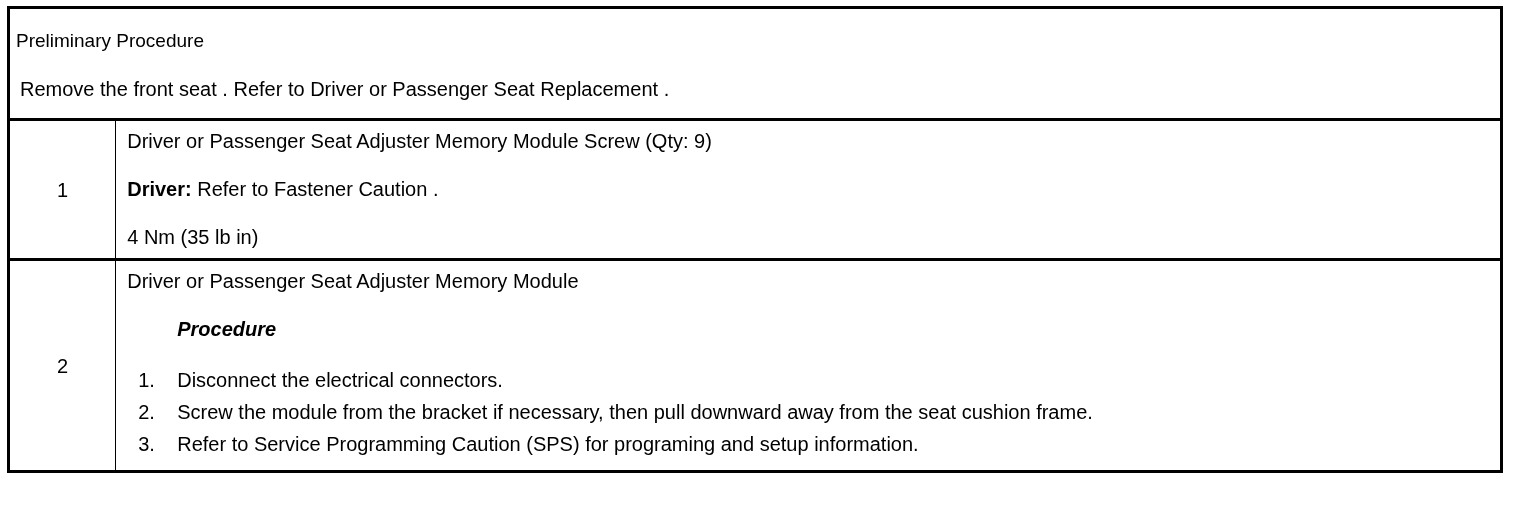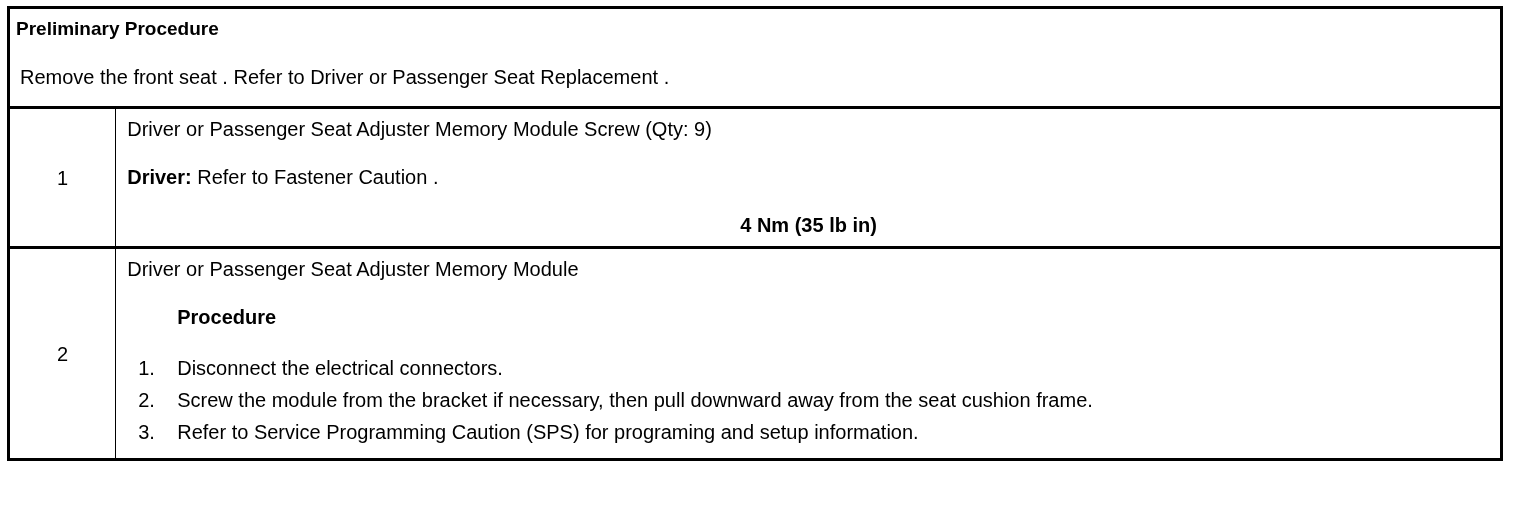--- a/index.html
+++ b/index.html
@@ -77,24 +77,24 @@
     padding-bottom: 2px;
     padding-right: 80px;
   }
 
   
   .row-prelim td {
     border-bottom: 3px solid #000000;
     padding: 7px 10px 12px 6px;
   }
   .prelim-title {
-    font-weight: bold;
+    font-weight: normal;
     font-size: 19px;
     line-height: 26px;
-    margin: 0 0 22px 0;
+    margin: 12px 0 22px 0;
   }
   .prelim-text {
     font-weight: normal;
     font-size: 20px;
     line-height: 26px;
     margin: 4px;
   }
 
   
   .row-item td {
@@ -115,36 +115,36 @@
     vertical-align: top;
   }
 
   .body-line {
     font-size: 20px;
     line-height: 26px;
     margin: 0 0 22px 0;
     font-weight: normal;
   }
   .body-line.bold {
-    font-weight: bold;
-    text-align: center;
+    font-weight: normal;
   }
   .body-line.last {
     margin-bottom: 0;
   }
   .body-line .lead {
     font-weight: bold;
   }
 
   .sub-head {
     font-weight: bold;
     font-size: 20px;
     line-height: 26px;
     margin: 0 0 22px 0;
     padding-left: 50px;
+    font-style: italic;
   }
 
   ol.steps {
     margin: 0;
     padding: 0 0 2px 0;
     list-style: none;
   }
   ol.steps li {
     position: relative;
     font-size: 20px;

